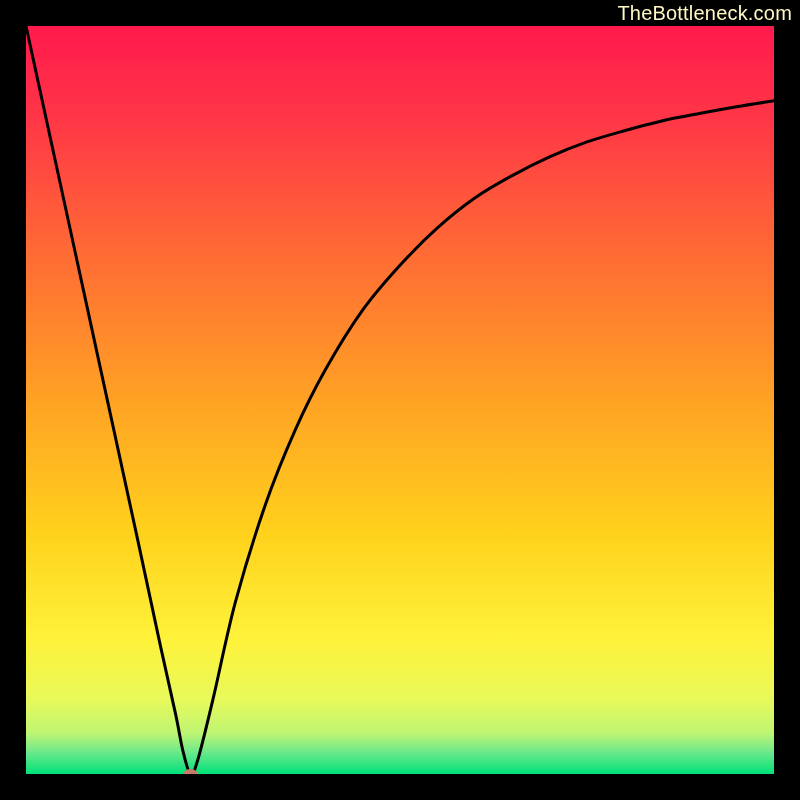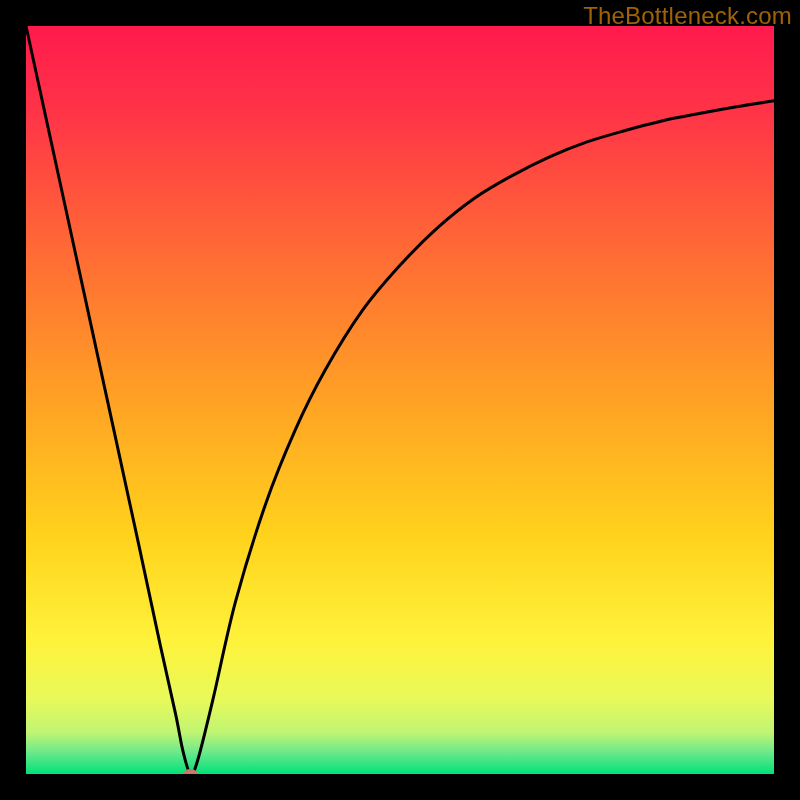--- a/index.html
+++ b/index.html
@@ -13,22 +13,22 @@
   .outer {
     width: 800px;
     height: 800px;
     background: #000;
     position: relative;
   }
   .watermark {
     position: absolute;
     top: 2px;
     right: 8px;
-    color: #a16207;
-    font-size: 24px;
+    color: #fef9c3;
+    font-size: 20px;
     font-weight: 500;
     letter-spacing: 0.2px;
     z-index: 5;
   }
   svg.plot {
     position: absolute;
     top: 26px;
     left: 26px;
     width: 748px;
     height: 748px;

